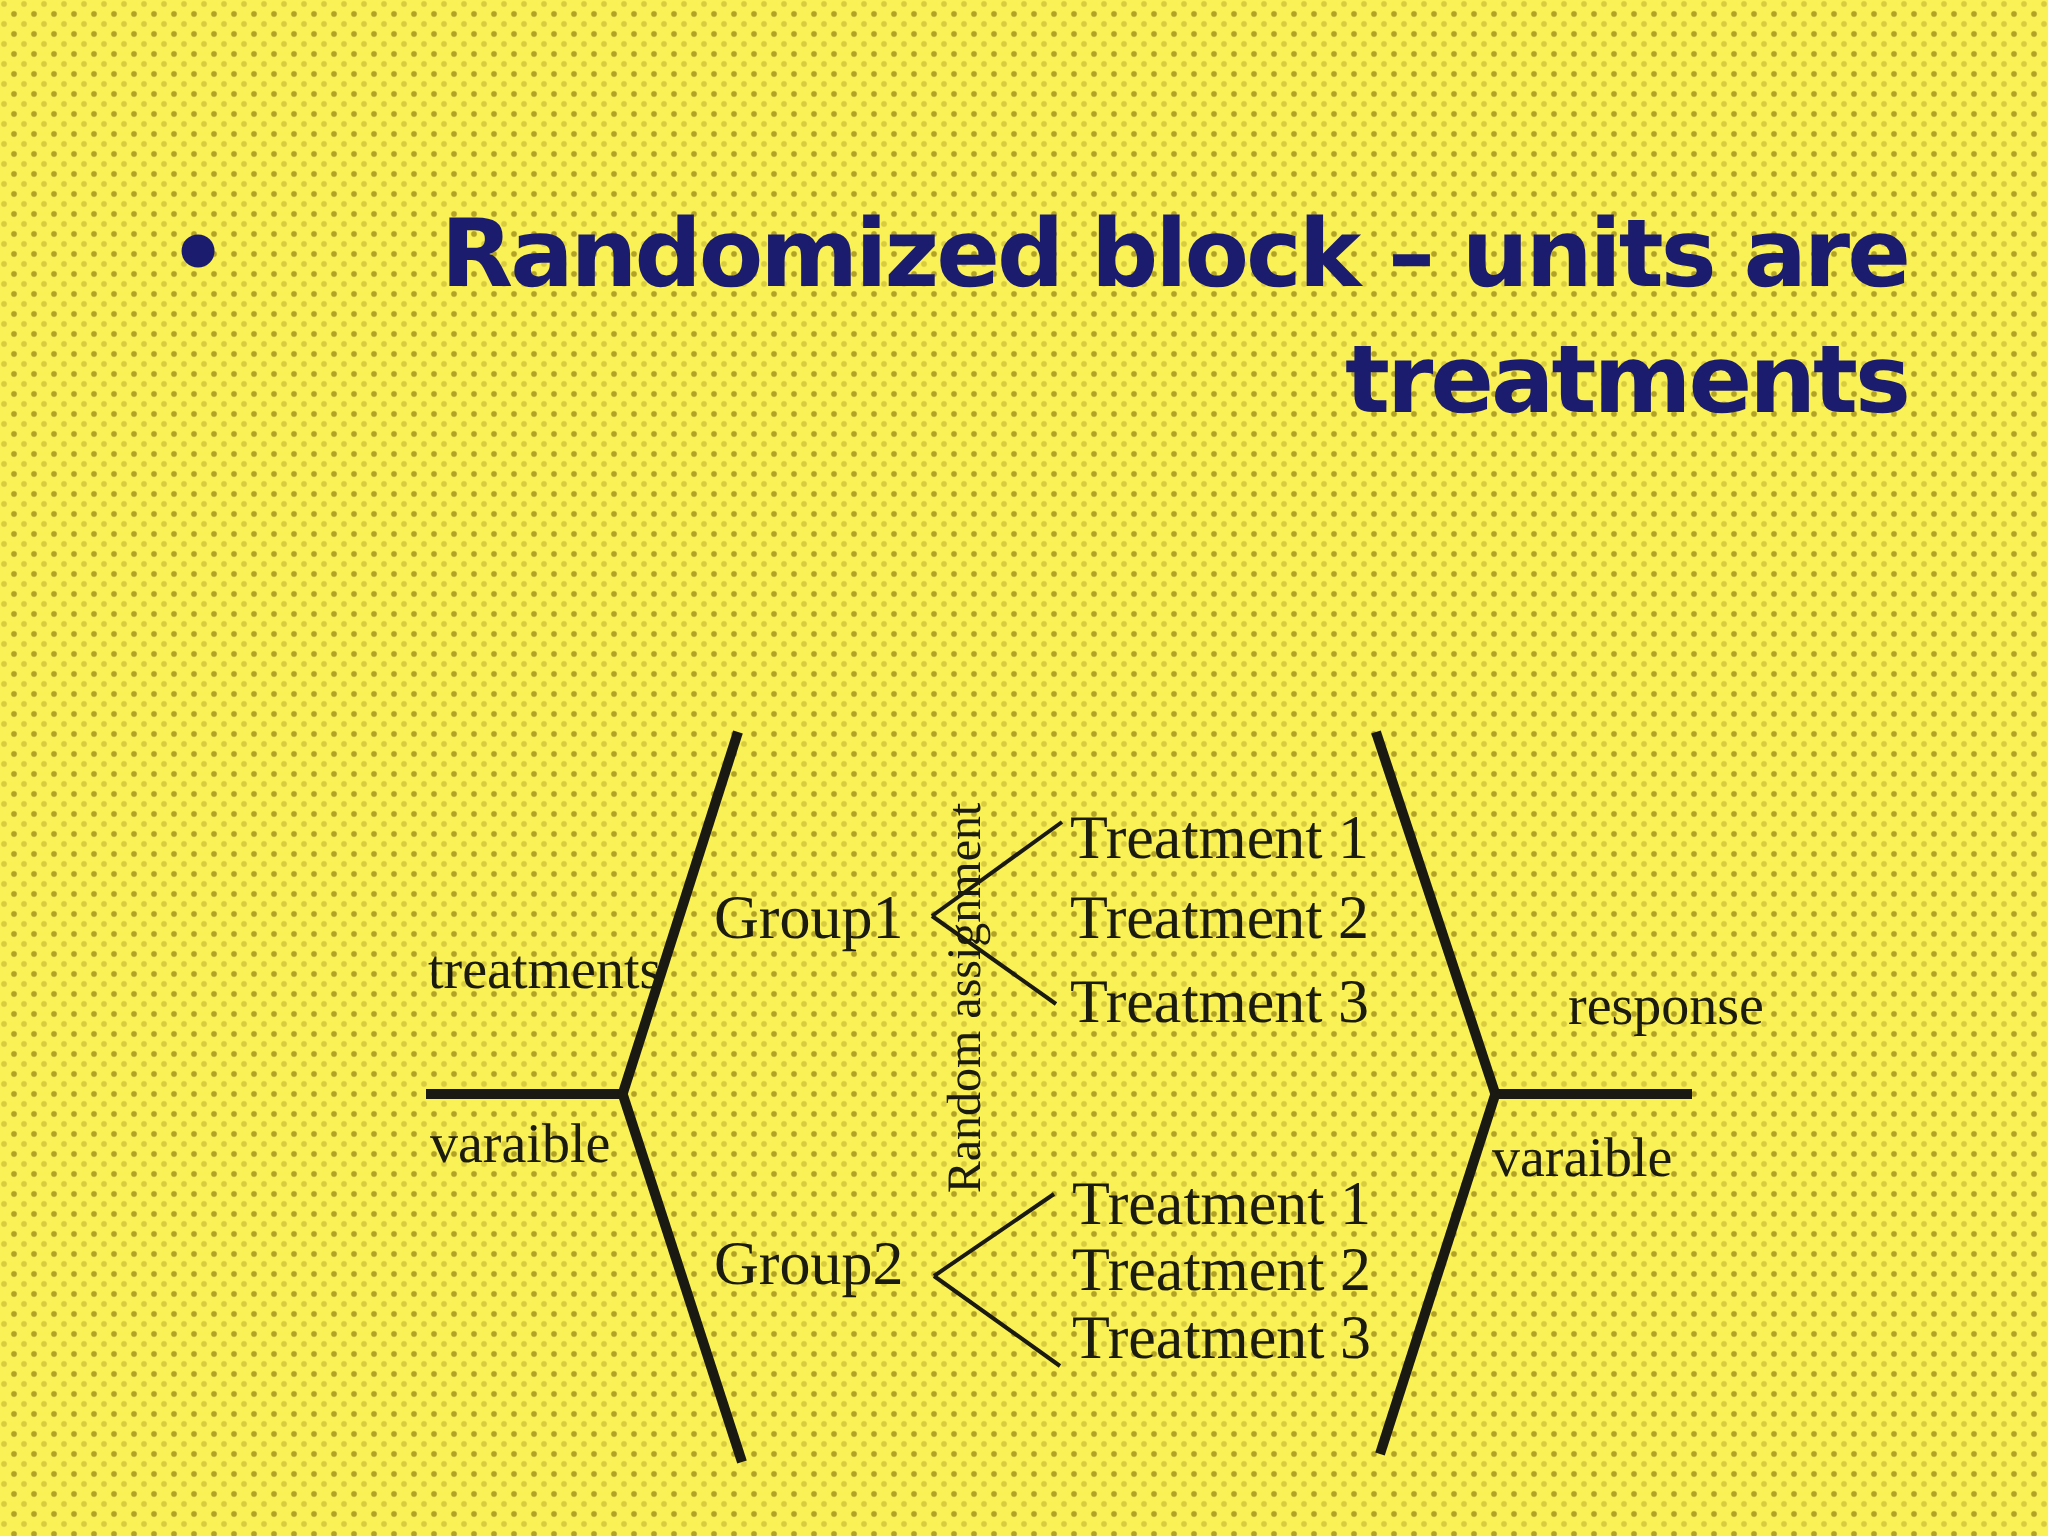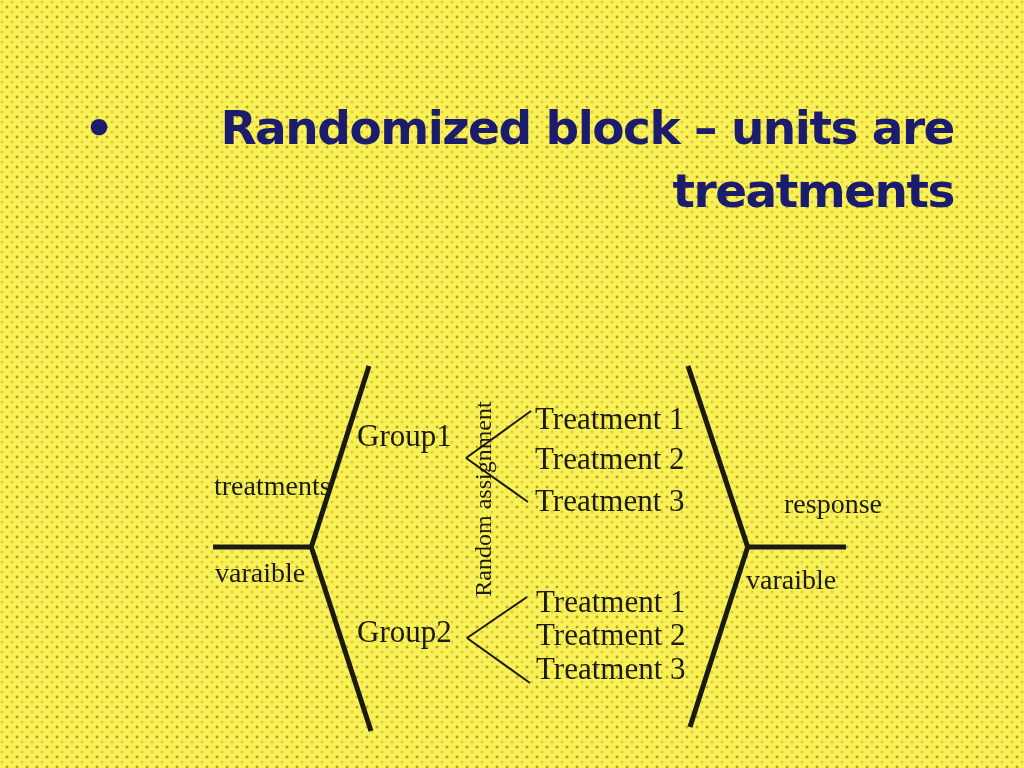--- a/index.html
+++ b/index.html
@@ -75,21 +75,21 @@
   <line x1="466" y1="458" x2="531" y2="411" stroke="#1a1a12" stroke-width="2"></line>
   <line x1="466" y1="458" x2="528" y2="502" stroke="#1a1a12" stroke-width="2"></line>
 
   <line x1="467" y1="638" x2="527" y2="597" stroke="#1a1a12" stroke-width="2"></line>
   <line x1="467" y1="638" x2="530" y2="683" stroke="#1a1a12" stroke-width="2"></line>
 </svg>
 
 <div class="dg-text lbl-small" style="left:214px; top:471px;">treatments</div>
 <div class="dg-text lbl-small" style="left:215px; top:558px;">varaible</div>
 
-<div class="dg-text lbl-big" style="left:357px; top:420px;">Group1</div>
+<div class="dg-text lbl-big" style="left:357px; top:443px;">Group1</div>
 <div class="dg-text lbl-big" style="left:357px; top:616px;">Group2</div>
 
 <div class="dg-text lbl-rotated">Random assignment</div>
 
 <div class="dg-text lbl-big" style="left:535px; top:403px;">Treatment 1</div>
 <div class="dg-text lbl-big" style="left:535px; top:443px;">Treatment 2</div>
 <div class="dg-text lbl-big" style="left:535px; top:485px;">Treatment 3</div>
 
 <div class="dg-text lbl-big" style="left:536px; top:586px;">Treatment 1</div>
 <div class="dg-text lbl-big" style="left:536px; top:619px;">Treatment 2</div>

